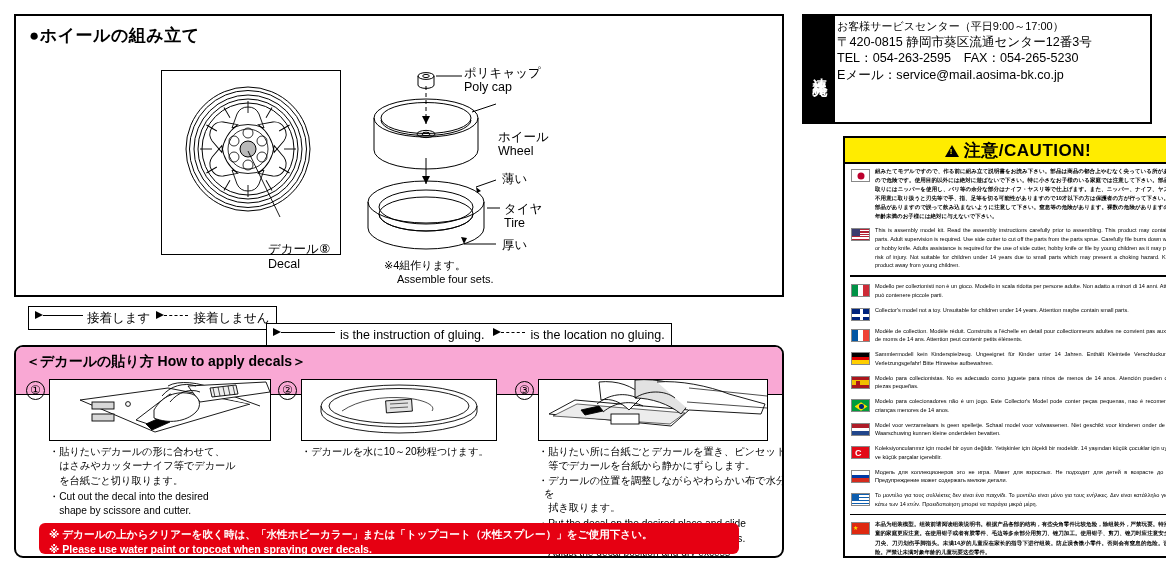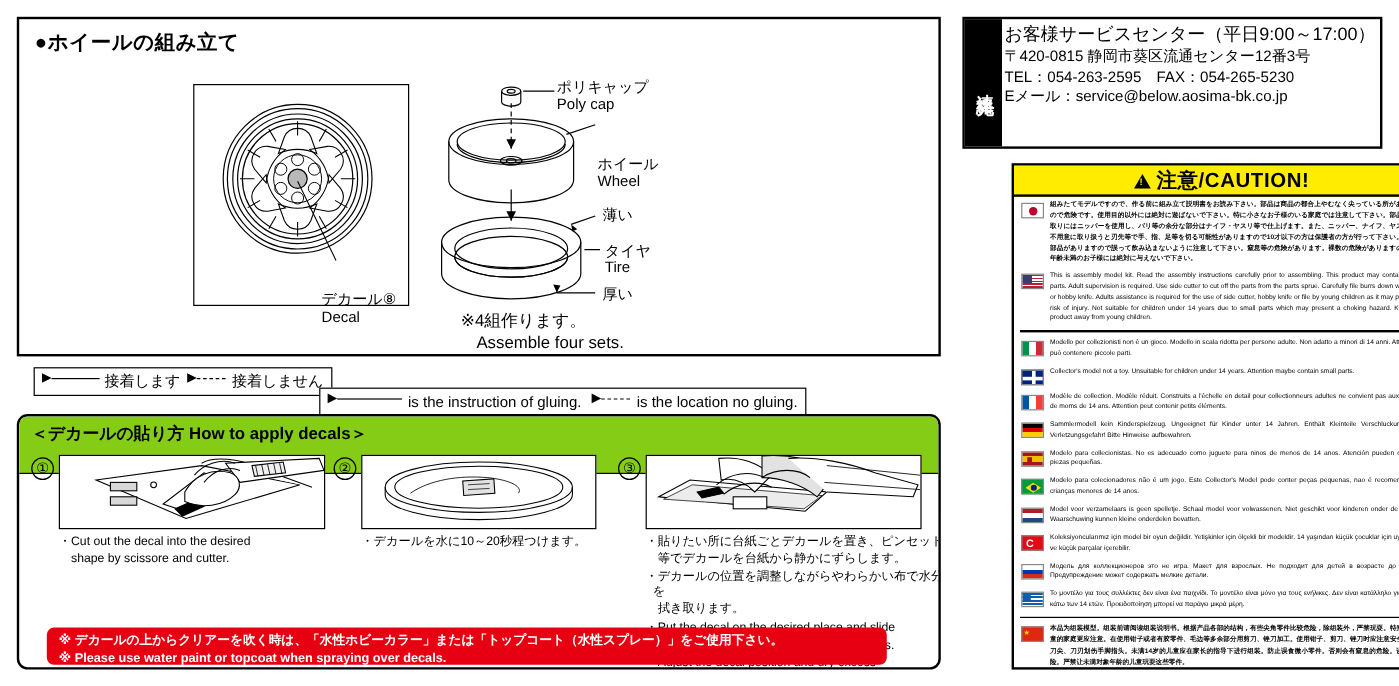--- a/index.html
+++ b/index.html
@@ -13,21 +13,21 @@
   .panel-wheel{position:absolute;left:0;top:0;width:770px;height:283px;
       border:2px solid #000;background:#fff;box-sizing:border-box;}
   .sec-title{position:absolute;left:13px;top:8px;font-size:17px;font-weight:bold;
       letter-spacing:.5px;}
 
   .wheel-box{position:absolute;left:145px;top:54px;width:180px;height:185px;
       border:1.5px solid #000;box-sizing:border-box;background:#fff;}
 
   .decal-label{position:absolute;left:252px;top:226px;font-size:12.5px;line-height:1.18;}
 
-  .assemble-note{position:absolute;left:368px;top:243px;font-size:14px;line-height:1.25;}
+  .assemble-note{position:absolute;left:368px;top:243px;font-size:11px;line-height:1.25;}
   .assemble-note .en{padding-left:13px;}
 
   .part-lbl{position:absolute;font-size:12.5px;line-height:1.15;}
 
   
   .legend-row{position:absolute;left:0;top:292px;width:770px;height:26px;}
   .legend-box{position:absolute;top:0;border:1.5px solid #000;height:24px;
       box-sizing:border-box;background:#fff;display:flex;align-items:center;
       font-size:12.5px;padding:0 6px;white-space:nowrap;}
   .legend-a{left:14px;}
@@ -36,21 +36,21 @@
   .ln.solid{border-top:1.6px solid #000;}
   .ln.dashed{border-top:1.6px dashed #000;}
   .ahead{display:inline-block;width:0;height:0;vertical-align:middle;position:relative;top:-3px;
       border-top:4px solid transparent;border-bottom:4px solid transparent;
       border-right:8px solid #000;}
 
   
   .panel-decal{position:absolute;left:0;top:331px;width:770px;height:213px;
       border:2px solid #000;border-radius:9px;background:#fff;box-sizing:border-box;
       overflow:hidden;}
-  .decal-head{position:absolute;left:0;top:0;width:100%;height:48px;background:#84cc16;
+  .decal-head{position:absolute;left:0;top:0;width:100%;height:48px;background:#f9a8d4;
       border-bottom:1.5px solid #000;box-sizing:border-box;}
   .decal-head-ttl{position:absolute;left:10px;top:6px;font-size:14px;font-weight:bold;}
   .decal-head-note{position:absolute;left:272px;top:3px;font-size:7.4px;line-height:1.55;font-weight:bold;}
 
   .steps{position:absolute;left:0;top:32px;width:770px;height:140px;}
   .step{position:absolute;top:0;}
   .step-num{position:absolute;left:0;top:2px;width:17px;height:17px;border:1.3px solid #000;
       border-radius:50%;font-size:12px;text-align:center;line-height:16px;}
   .step-img{position:absolute;border:1.3px solid #000;box-sizing:border-box;background:#fff;overflow:hidden;}
   .step-txt{position:absolute;font-size:10.2px;line-height:1.30;}
@@ -65,21 +65,21 @@
   
   .right-col{position:absolute;left:802px;top:14px;width:350px;height:544px;}
 
   .contact{position:absolute;left:0;top:0;width:350px;height:110px;
       border:2px solid #000;box-sizing:border-box;background:#fff;}
   .contact-tab{position:absolute;left:0;top:0;width:31px;height:106px;background:#000;color:#fff;
       writing-mode:vertical-rl;font-size:15px;font-weight:bold;letter-spacing:2px;
       display:flex;align-items:center;justify-content:center;}
   .contact-body{position:absolute;left:33px;top:3px;width:312px;}
   .co-name{font-size:23px;font-weight:bold;letter-spacing:-0.5px;line-height:1.12;}
-  .co-line{font-size:15px;line-height:1.33;white-space:nowrap;}
+  .co-line{font-size:11px;line-height:1.33;white-space:nowrap;}
   .co-line.big{font-size:12.6px;}
 
   .caution{position:absolute;left:0;top:122px;width:350px;height:422px;
       border:2.5px solid #000;box-sizing:border-box;background:#fff;overflow:hidden;margin-left:41px;}
   .caution-head{height:26px;background:#ffec00;border-bottom:2px solid #000;
       display:flex;align-items:center;justify-content:center;
       font-size:17px;font-weight:bold;letter-spacing:.5px;box-sizing:border-box;}
   .warn-tri{display:inline-block;width:0;height:0;
       border-left:7px solid transparent;border-right:7px solid transparent;
       border-bottom:12px solid #000;position:relative;margin-right:5px;top:1px;}
@@ -328,20 +328,25 @@
                     <line x1="178" y1="6" x2="180" y2="15"></line>
                   <line x1="183" y1="6" x2="185" y2="15"></line>
                 </g>
                 <path d="M104 30 C112 16 126 10 142 14 C150 17 152 26 146 32 C136 42 118 44 104 38 Z" fill="#fff"></path>
                 <path d="M112 16 C120 6 134 2 146 6"></path>
                 <path d="M120 22 C128 12 140 8 150 12"></path>
               </g>
             </svg>
           </div>
           <div class="step-txt" style="left:23px;top:66px;width:225px;">
+            <div class="jp">
+              <p>・貼りたいデカールの形に合わせて、</p>
+              <p>　はさみやカッターナイフ等でデカール</p>
+              <p>　を台紙ごと切り取ります。</p>
+            </div>
             <div class="en">
               <p>・Cut out the decal into the desired</p>
               <p>　shape by scissore and cutter.</p>
             </div>
           </div>
         </div>
 
         <div class="step" style="left:262px;width:232px;">
           <div class="step-num">②</div>
           <div class="step-img" style="left:23px;top:0;width:196px;height:62px;">
@@ -411,21 +416,21 @@
   </div>
 
   <div class="right-col">
 
     <div class="contact">
       <div class="contact-tab">連絡先</div>
       <div class="contact-body">
         <div class="co-line">お客様サービスセンター（平日9:00～17:00）</div>
         <div class="co-line big">〒420-0815 静岡市葵区流通センター12番3号</div>
         <div class="co-line big">TEL：054-263-2595　FAX：054-265-5230</div>
-        <div class="co-line big">Eメール：service@below.aosima-bk.co.jp</div>
+        <div class="co-line big">Eメール：service@mail.aosima-bk.co.jp</div>
       </div>
     </div>
 
     <div class="caution">
       <div class="caution-head">
         <span class="warn-tri"></span>
         <span>注意/CAUTION!</span>
       </div>
 
       <div class="clang jp">

